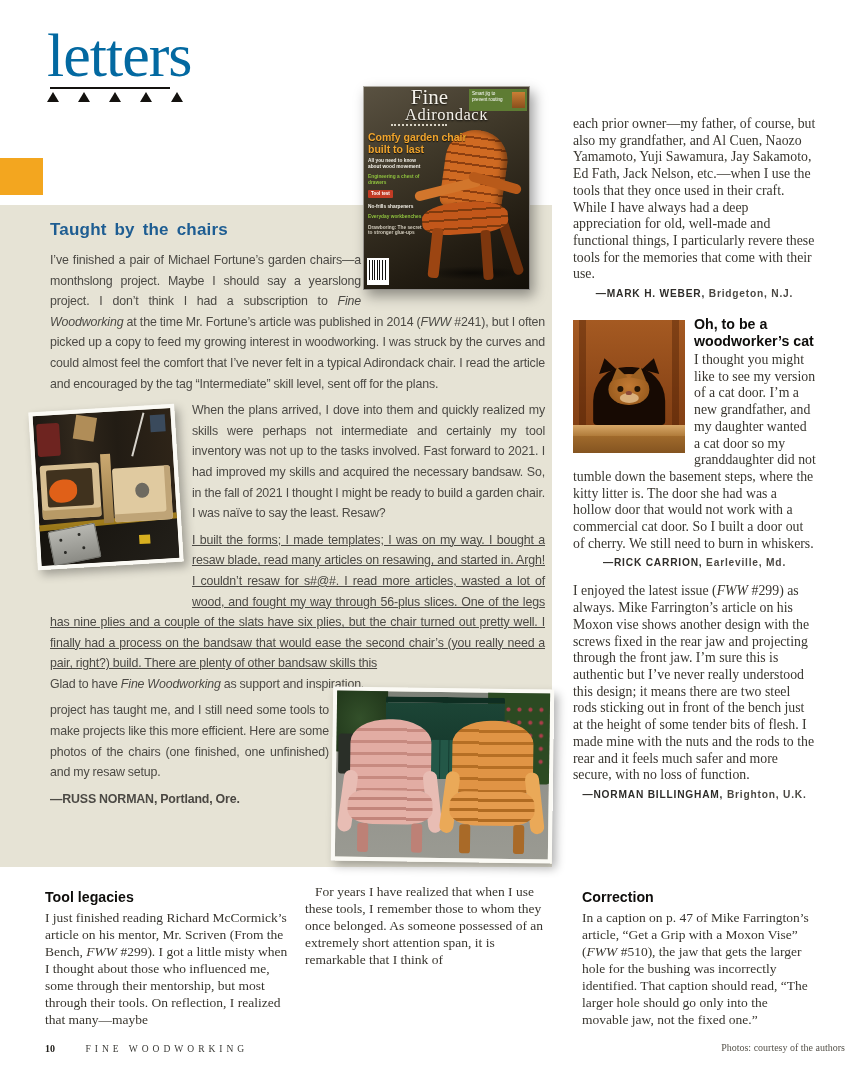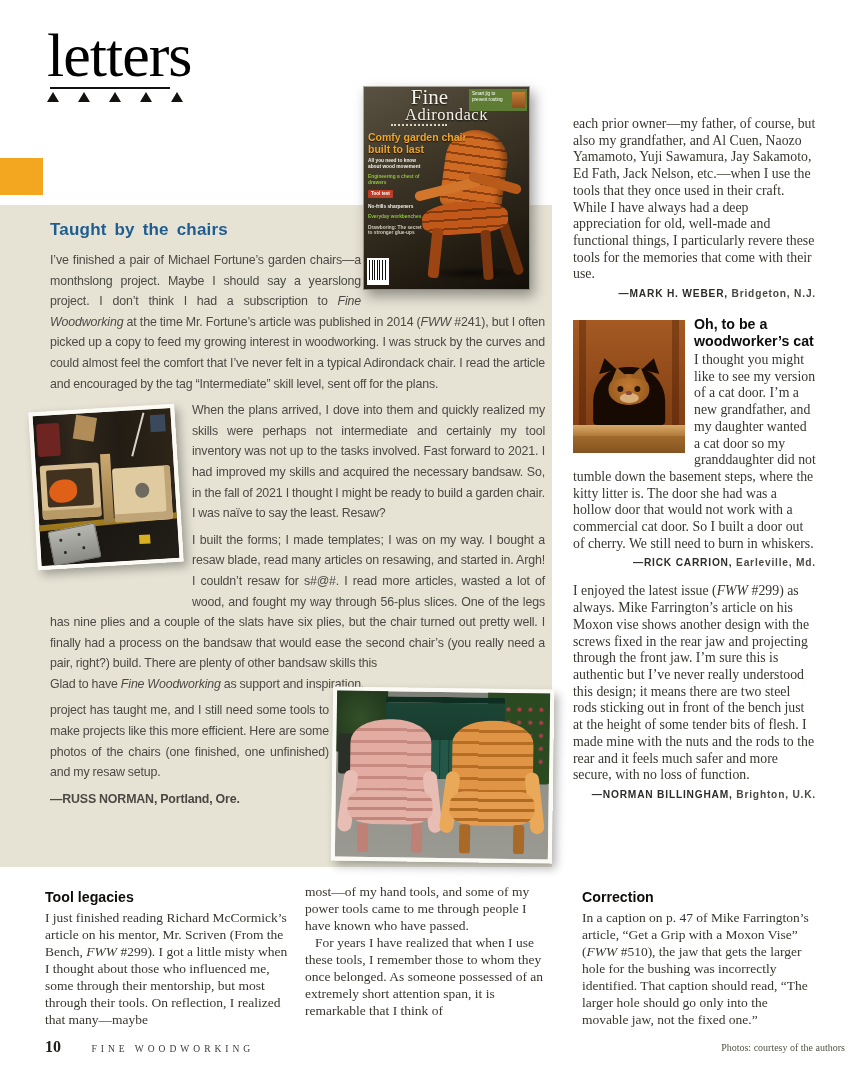--- a/index.html
+++ b/index.html
@@ -2,40 +2,40 @@
 <html><head>
 <meta charset="utf-8">
 <style>
   html,body{margin:0;padding:0;background:#fff;}
   .page{position:relative;width:863px;height:1088px;background:#ffffff;overflow:hidden;
         font-family:"Liberation Sans",sans-serif;}
 
   
   .masthead{position:absolute;left:47px;top:24px;z-index:5;}
   .logo-text{font-family:"Liberation Serif",serif;font-size:62px;line-height:62px;
-             color:#000000;letter-spacing:-1px;display:block;}
+             color:#0369a1;letter-spacing:-1px;display:block;}
   .logo-rule{width:120px;height:2px;background:#14120f;margin:1px 0 3px 3px;}
   .logo-tris{display:flex;justify-content:space-between;width:136px;margin-left:0px;}
   .tri{width:0;height:0;border-left:6px solid transparent;border-right:6px solid transparent;
        border-bottom:10px solid #14120f;}
 
   
   .accent-square{position:absolute;left:0;top:158px;width:43px;height:37px;background:#f3a61f;z-index:2;}
   .kicker{position:absolute;left:53px;top:146px;margin:0;font-family:"Liberation Serif",serif;
           font-weight:normal;font-size:37px;color:#21384f;letter-spacing:1px;z-index:2;}
   .kicker::first-letter{font-size:48px;}
 
   
   .spot-box{position:absolute;left:0;top:205px;width:552px;height:662px;background:#e6e3d5;z-index:1;}
   .spot-content{padding:15px 7px 0 50px;height:647px;overflow:hidden;}
   .spot-headline{margin:0 0 10px;font-size:17px;font-weight:bold;color:#1e5d92;
                  letter-spacing:.2px;word-spacing:3px;}
   .letter-body p{margin:0 0 6px;font-size:12.4px;line-height:20.6px;color:#4c4a45;
                  text-align:justify;letter-spacing:-.15px;word-spacing:-.3px;}
-  .letter-body .nomargin{margin-bottom:0;}
+  .letter-body .nomargin{margin-bottom:0;text-decoration:underline;}
   .cover-spacer{float:right;width:184px;height:52px;}
   .photo-spacer{float:left;width:142px;height:196px;}
   .chairs-spacer{float:right;width:216px;height:205px;}
   .sp-sig{text-align:right;margin:8px 0 0;font-size:10.4px;font-weight:bold;
           letter-spacing:.9px;color:#2e2c29;font-family:"Liberation Sans",sans-serif;}
   .sig-loc{font-weight:bold;color:#4a4742;}
 
   
   .photo{position:absolute;border:4px solid #fbfaf5;box-shadow:4px 5px 10px rgba(0,0,0,.3);z-index:3;}
 
@@ -144,21 +144,21 @@
            border-radius:5px;transform:rotate(-18deg);}
   .cov-barcode{position:absolute;left:4px;bottom:5px;width:22px;height:27px;background:#fff;
         z-index:3;padding:2px 2px 5px;box-sizing:border-box;}
   .cov-barcode i{display:block;width:100%;height:100%;
         background:repeating-linear-gradient(90deg,#111 0 1px,transparent 1px 2.6px);}
 
   
   .right-col{position:absolute;left:573px;top:116px;width:243px;z-index:2;
              font-family:"Liberation Serif",serif;}
   .rc-body{margin:0;font-size:13.8px;line-height:16.7px;color:#39362f;}
-  .rc-sig{text-align:right;font-family:"Liberation Sans",sans-serif;font-size:10.2px;
+  .rc-sig{text-align:center;font-family:"Liberation Sans",sans-serif;font-size:10.2px;
           font-weight:bold;letter-spacing:.8px;color:#2e2c29;margin:5px 0 0;}
   .rc-h{font-family:"Liberation Sans",sans-serif;font-size:14.2px;font-weight:bold;
         color:#0e0d0b;margin:0 0 2px;line-height:17px;}
   .cat-section{margin-top:17px;}
   .moxon-section{margin-top:15px;}
 
   
   .catphoto{float:left;width:112px;height:133px;margin:4px 9px 2px 0;position:relative;
             overflow:hidden;background:linear-gradient(#a55a22,#8a4517 60%,#7a3a10);}
   .catphoto .stile{position:absolute;top:0;bottom:0;width:7px;background:rgba(60,20,0,.35);}
@@ -194,21 +194,21 @@
   .bcol p{margin:0;}
   .bcol .indent{text-indent:10px;}
   .bc1{width:246px;margin-right:14px;}
   .bc2{width:250px;margin-right:27px;}
   .bc3{width:234px;}
   .bc-h{font-family:"Liberation Sans",sans-serif;font-size:14.2px;font-weight:bold;
         color:#0e0d0b;margin:6px 0 3px;line-height:17px;}
 
   
   .footer{position:absolute;left:45px;right:18px;top:1038px;height:22px;z-index:2;}
-  .pg-num{font-family:"Liberation Serif",serif;font-weight:bold;font-size:16px;color:#22201c;}
+  .pg-num{font-family:"Liberation Serif",serif;font-weight:bold;font-size:10px;color:#22201c;}
   .pg-brand{font-family:"Liberation Serif",serif;font-size:9.5px;letter-spacing:4px;
             color:#3a3a36;margin-left:26px;}
   .pg-credit{position:absolute;right:0;top:4px;font-family:"Liberation Serif",serif;
              font-size:10px;color:#55524a;}
 
   i.ital{font-style:italic;}
 </style>
 </head>
 <body>
 
@@ -357,21 +357,20 @@
     </div>
 
   </div>
 
   <div class="bottom-cols">
     <div class="bcol bc1">
       <h3 class="bc-h">Tool legacies</h3>
       <p><span>I just finished reading Richard McCormick’s article on his mentor, Mr. Scriven (From the Bench, </span><i class="ital">FWW</i><span> #299). I got a little misty when I thought about those who influenced me, some through their mentorship, but most through their tools. On reflection, I realized that many—maybe</span></p>
     </div>
     <div class="bcol bc2">
-      <p>most—of my hand tools, and some of my power tools came to me through people I have known who have passed.</p>
       <p class="indent">For years I have realized that when I use these tools, I remember those to whom they once belonged. As someone possessed of an extremely short attention span, it is remarkable that I think of</p>
     </div>
     <div class="bcol bc3">
       <h3 class="bc-h">Correction</h3>
       <p><span>In a caption on p. 47 of Mike Farrington’s article, “Get a Grip with a Moxon Vise” (</span><i class="ital">FWW</i><span> #510), the jaw that gets the larger hole for the bushing was incorrectly identified. That caption should read, “The larger hole should go only into the movable jaw, not the fixed one.”</span></p>
     </div>
   </div>
 
   <div class="footer">
     <span class="pg-num">10</span>

